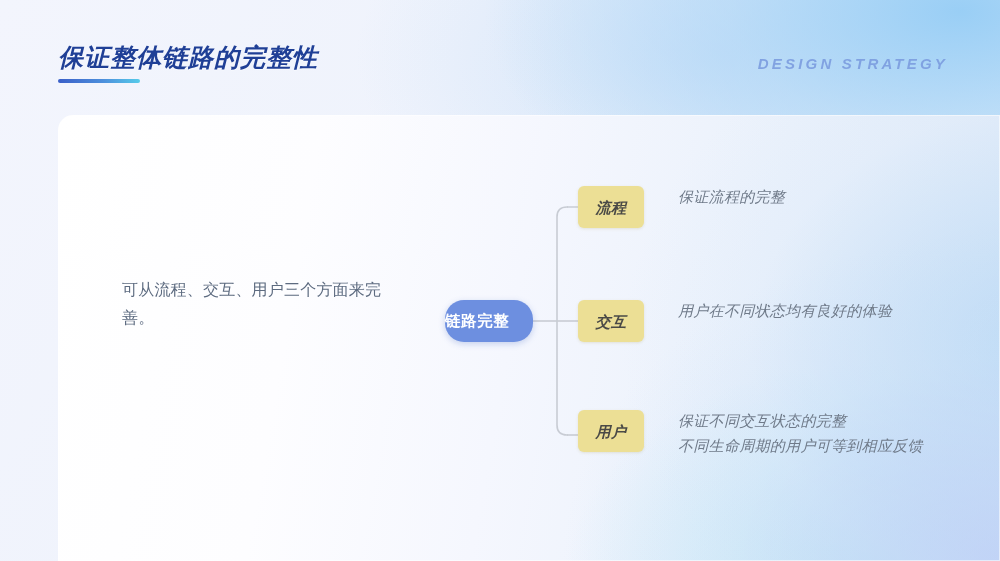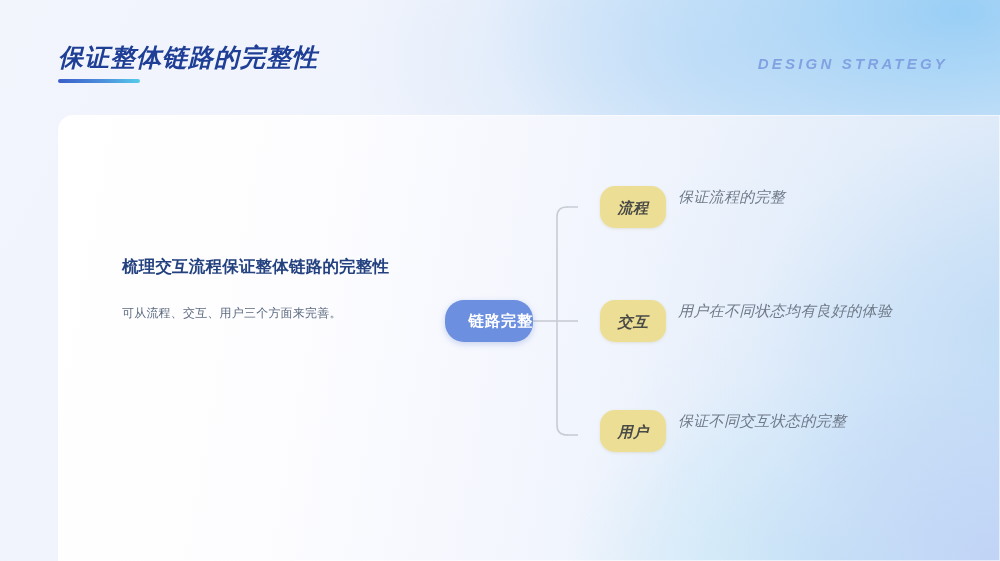--- a/index.html
+++ b/index.html
@@ -95,21 +95,21 @@
   }
   .lead-heading {
     font-size: 16.5px;
     font-weight: 700;
     line-height: 1.62;
     color: #23417f;
     letter-spacing: 0.2px;
   }
   .lead-body {
     margin-top: 23px;
-    font-size: 12px;
+    font-size: 16px;
     font-weight: 400;
     line-height: 1.72;
     color: #5d6b80;
     letter-spacing: 0.2px;
   }
 
   
   .map {
     position: absolute;
     left: 0; top: 0;
@@ -128,21 +128,21 @@
     position: absolute;
     left: 387px;
     top: 185px;
     width: 88px;
     height: 42px;
     border-radius: 19px;
     background: #6d8fe0;
     box-shadow: 0 2px 6px rgba(86, 118, 200, 0.30);
     display: flex;
     align-items: center;
-    justify-content: flex-end;
+    justify-content: flex-start;
   }
   .root-node-label {
     color: #ffffff;
     font-size: 15.5px;
     font-weight: 700;
     letter-spacing: 0.6px;
     line-height: 1;
   }
 
   .branch {
@@ -153,27 +153,26 @@
   .branch-1 { top: 71px; }
   .branch-2 { top: 185px; }
   .branch-3 { top: 295px; }
 
   .branch-chip {
     position: absolute;
     left: 0;
     top: 0;
     width: 66px;
     height: 42px;
-    border-radius: 15px;
+    border-radius: 6px;
     background: #ecdf95;
     box-shadow: 0 1px 3px rgba(175, 160, 90, 0.22);
     display: flex;
     align-items: center;
     justify-content: center;
-    margin-left: 22px;
   }
   .branch-chip-label {
     font-size: 15px;
     font-weight: 700;
     font-style: italic;
     color: #4a4a46;
     letter-spacing: 0.5px;
     line-height: 1;
   }
 
@@ -200,21 +199,20 @@
     <div class="title-wrap">
       <div class="slide-title">保证整体链路的完整性</div>
       <div class="title-underline"></div>
     </div>
     <div class="eyebrow">DESIGN STRATEGY</div>
   </div>
 
   <div class="card">
 
     <div class="left-block">
-      <div class="lead-heading">梳理交互流程保证整体链路的完整性</div>
       <div class="lead-body">可从流程、交互、用户三个方面来完善。</div>
     </div>
 
     <div class="map">
 
       <svg class="map-svg" viewBox="0 0 942 446">
 
         <path d="M 475 206 L 499 206" fill="none" stroke="#c8ccd4" stroke-width="1.6"></path>
 
         <path d="M 510 92 L 509 92 Q 499 92 499 102 L 499 310 Q 499 320 509 320 L 510 320" fill="none" stroke="#c8ccd4" stroke-width="1.6"></path>
@@ -247,18 +245,19 @@
           <div class="branch-line">用户在不同状态均有良好的体验</div>
         </div>
       </div>
 
       <div class="branch branch-3">
         <div class="branch-chip">
           <span class="branch-chip-label">用户</span>
         </div>
         <div class="branch-text">
           <div class="branch-line">保证不同交互状态的完整</div>
+          <div class="branch-line">不同生命周期的用户可等到相应反馈</div>
         </div>
       </div>
 
     </div>
   </div>
 </div>
 
 </body></html>

